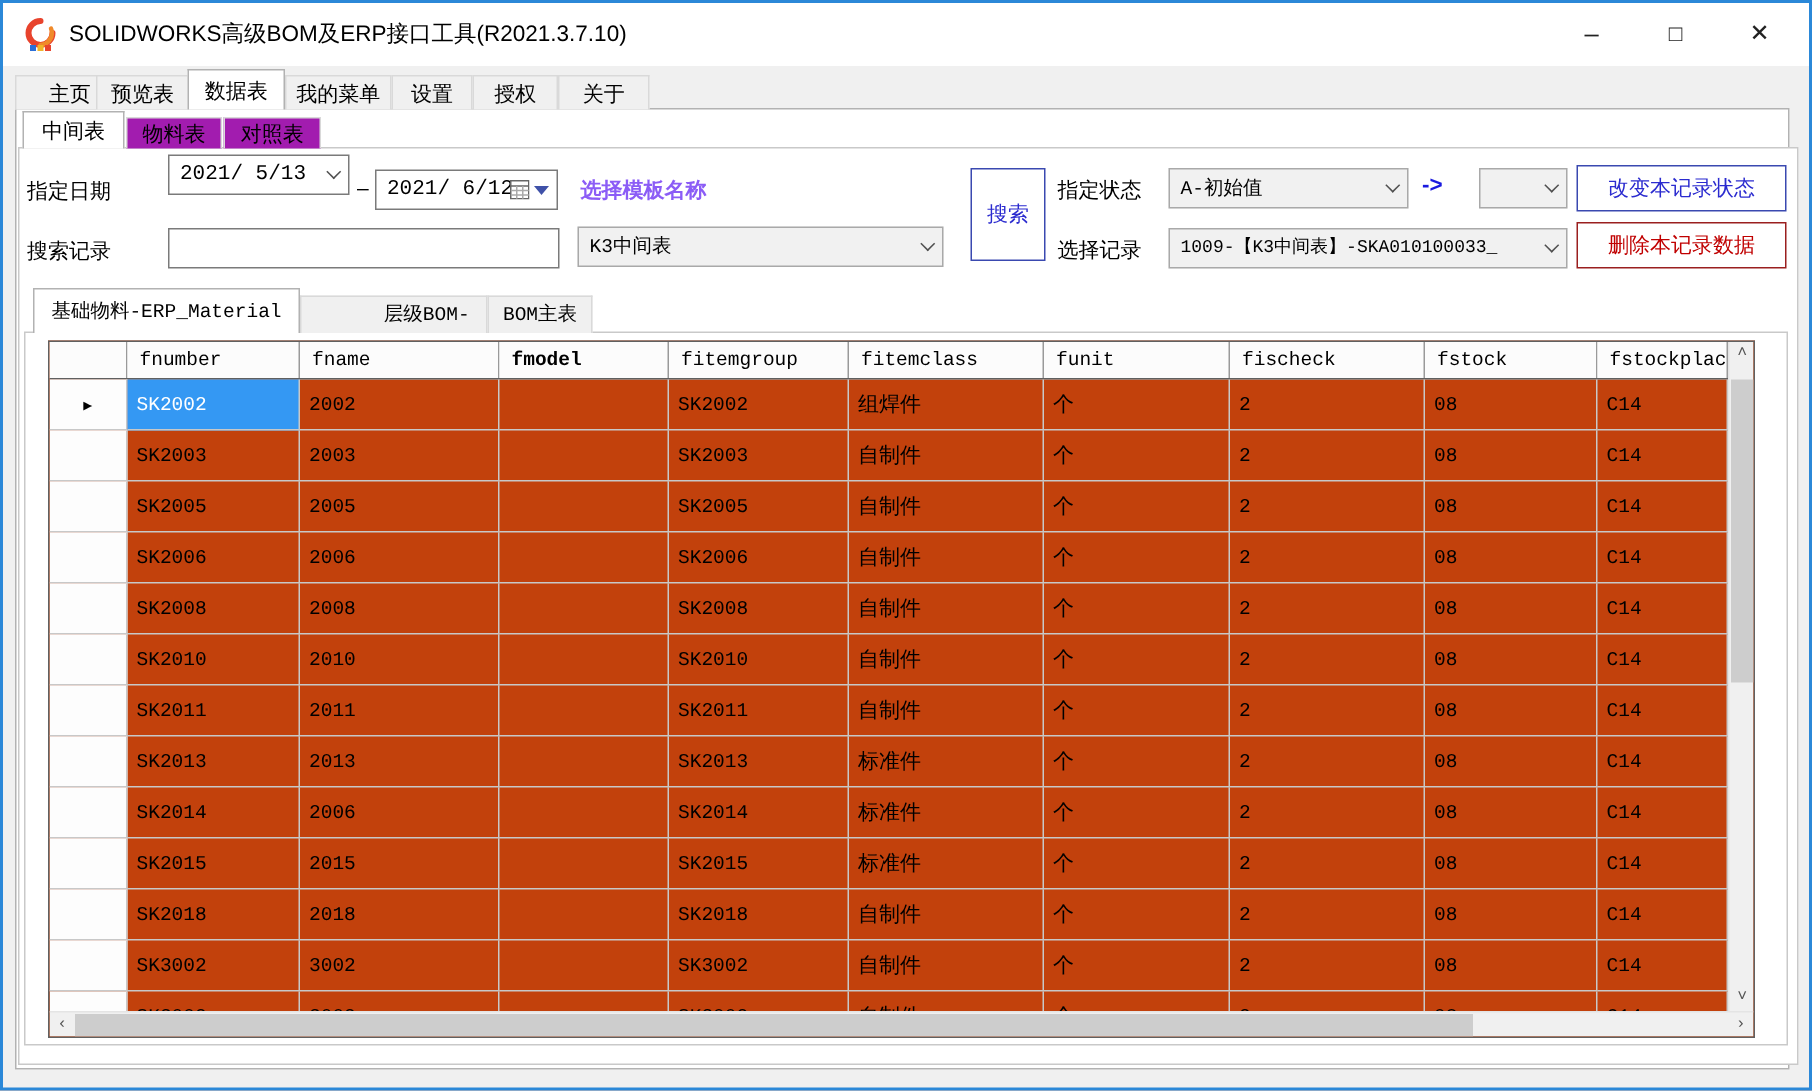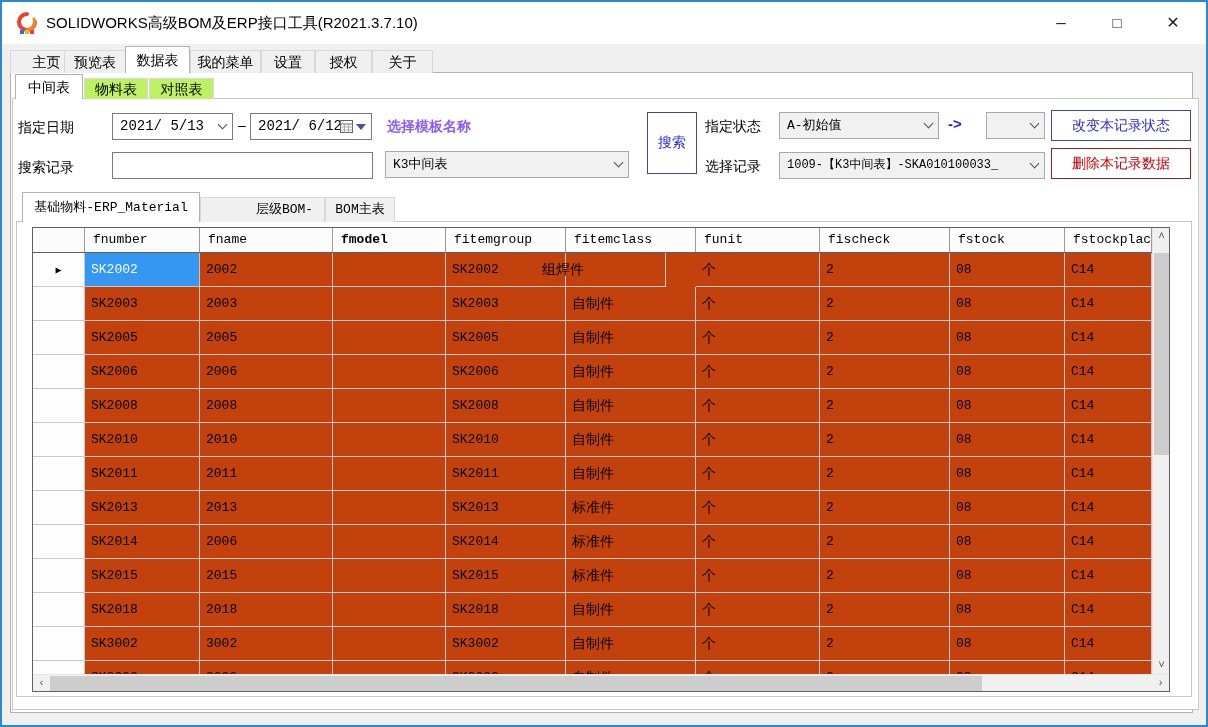--- a/index.html
+++ b/index.html
@@ -23,21 +23,21 @@
   .tab1.active { top:44px; height:27px; background:#fff; border:1px solid #b2b2b2;
                  border-bottom:none; line-height:27px; z-index:3; }
   
   .page  { position:absolute; left:8px;  top:70px;  width:1183px; height:641px;
            background:#fff; border:1px solid #b2b2b2; z-index:0; }
   .page2 { position:absolute; left:10px; top:96px;  width:1187px; height:612px;
            background:#fff; border:1px solid #c9c9c9; z-index:1; }
   .page3 { position:absolute; left:14px; top:219px; width:1176px; height:476px;
            background:#fff; border:1px solid #c9c9c9; z-index:1; }
   
-  .tab2 { position:absolute; height:21px; top:76px; background:#bef264;
+  .tab2 { position:absolute; height:21px; top:76px; background:#a21caf;
           border:1px solid #d9d9d9; border-bottom:none; text-align:center;
           line-height:20px; font-size:14px; z-index:2; }
   .tab2.active { top:72px; height:25px; background:#fff; border:1px solid #b2b2b2;
                  border-bottom:none; line-height:25px; z-index:3; }
   .tab3 { position:absolute; height:25px; top:195px; background:#f0f0f0;
           border:1px solid #d9d9d9; border-bottom:none; text-align:center;
           line-height:24px; font-size:13px; z-index:2;
           font-family:"Liberation Mono","DejaVu Sans Mono",monospace; }
   .tab3.active { top:190px; height:30px; background:#fff; border:1px solid #b2b2b2;
                  border-bottom:none; line-height:29px; z-index:3; }
@@ -121,21 +121,21 @@
 
   <div class="page"></div>
 
   <div class="tab2 active" style="left:13px;width:68px;">中间表</div>
   <div class="tab2" style="left:82px;width:64px;">物料表</div>
   <div class="tab2" style="left:147px;width:65px;">对照表</div>
 
   <div class="page2"></div>
 
   <div class="lbl" style="left:16px;top:117px;">指定日期</div>
-  <div class="combo white" style="left:110px;top:111px;width:121px;height:27px;">
+  <div class="combo white" style="left:110px;top:101px;width:121px;height:27px;">
     <span>2021/ 5/13</span>
     <span class="chev"></span>
   </div>
   <div class="lbl" style="left:236px;top:115px;">–</div>
   <div class="combo white" style="left:248px;top:111px;width:122px;height:27px;">
     <span>2021/ 6/12</span>
     <svg class="cal-svg" width="13" height="13" viewBox="0 0 13 13">
       <rect x="0.5" y="0.5" width="12" height="12" fill="#fff" stroke="#666"></rect>
       <line x1="0.5" y1="4" x2="12.5" y2="4" stroke="#666"></line>
       <line x1="4.5" y1="4" x2="4.5" y2="12.5" stroke="#aaa"></line>
@@ -192,21 +192,21 @@
         <div class="g-hcell" style="left: 917px; width: 115px;">fstock</div>
         <div class="g-hcell" style="left: 1032px; width: 87px;">fstockplac</div>
       </div>
     <div id="grid-body">
         <div class="g-row" style="top: 25px;">
           <div class="g-cell g-rowhdr" style="left: 0px; width: 52px;"><span class="rowmark">▶</span></div>
           <div class="g-cell sel" style="left: 52px; width: 115px;">SK2002</div>
           <div class="g-cell" style="left: 167px; width: 133px;">2002</div>
           <div class="g-cell" style="left: 300px; width: 113px;"></div>
           <div class="g-cell" style="left: 413px; width: 120px;">SK2002</div>
-          <div class="g-cell cjk" style="left: 503px; width: 130px;">组焊件</div>
+          <div class="g-cell cjk" style="left: 533px; width: 130px;">组焊件</div>
           <div class="g-cell cjk" style="left: 663px; width: 124px;">个</div>
           <div class="g-cell" style="left: 787px; width: 130px;">2</div>
           <div class="g-cell" style="left: 917px; width: 115px;">08</div>
           <div class="g-cell" style="left: 1032px; width: 87px;">C14</div>
         </div>
         <div class="g-row" style="top: 59px;">
           <div class="g-cell g-rowhdr" style="left: 0px; width: 52px;"></div>
           <div class="g-cell" style="left: 52px; width: 115px;">SK2003</div>
           <div class="g-cell" style="left: 167px; width: 133px;">2003</div>
           <div class="g-cell" style="left: 300px; width: 113px;"></div>

